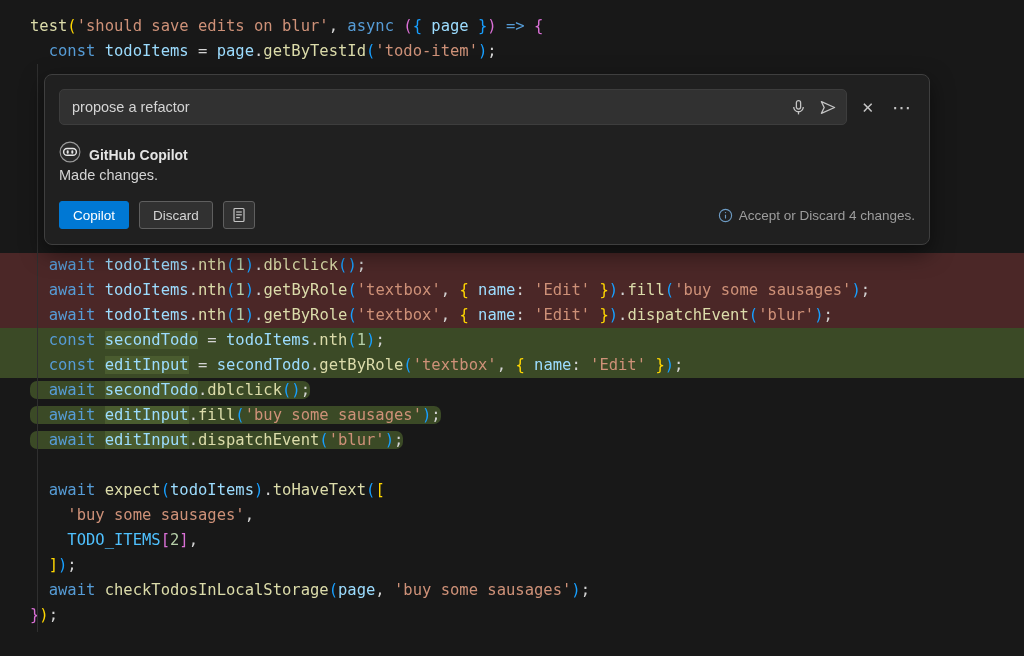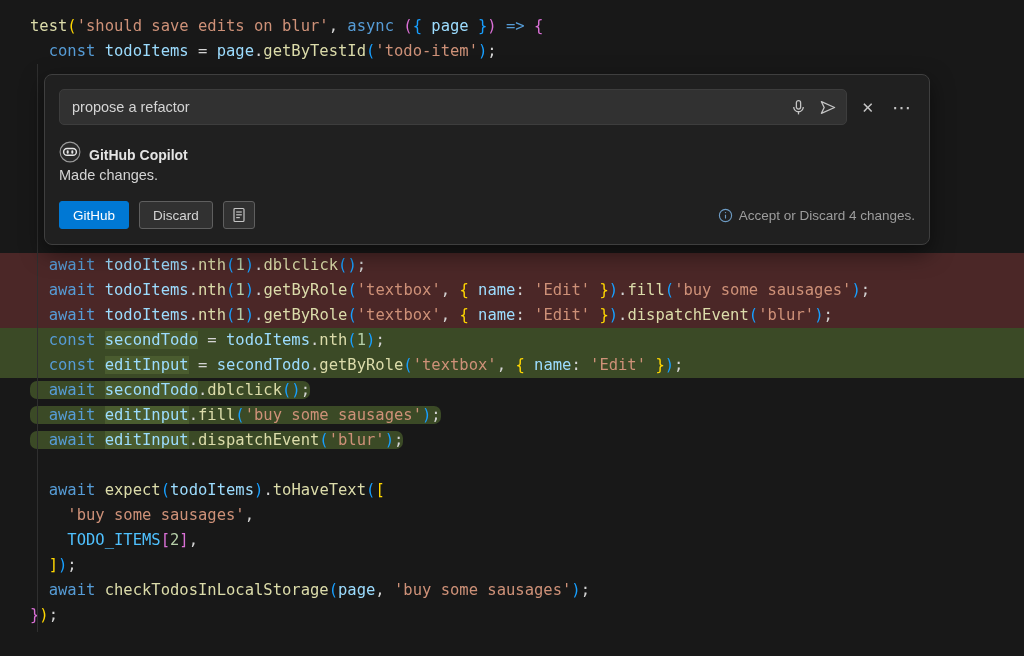--- a/index.html
+++ b/index.html
@@ -124,21 +124,21 @@
           <rect x="7" y="8.3" width="1.8" height="3.2" rx="0.9" fill="#e6e6e6"></rect>
           <rect x="11.2" y="8.3" width="1.8" height="3.2" rx="0.9" fill="#e6e6e6"></rect>
         </svg>
       </span>
       <span class="copilot-title">GitHub Copilot</span>
     </div>
 
     <div class="chat-message">Made changes.</div>
 
     <div class="chat-actions">
-      <button class="btn btn-primary">GitHub</button>
+      <button class="btn btn-primary">Copilot</button>
       <button class="btn btn-secondary">Discard</button>
       <button class="btn btn-secondary btn-icon">
         <span>
           <svg width="16" height="16" viewBox="0 0 16 16" fill="none" stroke="#c5c5c5" stroke-width="1.2">
             <rect x="3" y="1.5" width="10" height="13" rx="1"></rect>
             <line x1="5.2" y1="5" x2="10.8" y2="5"></line>
             <line x1="5.2" y1="7.8" x2="10.8" y2="7.8"></line>
             <line x1="5.2" y1="10.6" x2="8.8" y2="10.6"></line>
           </svg>
         </span>

